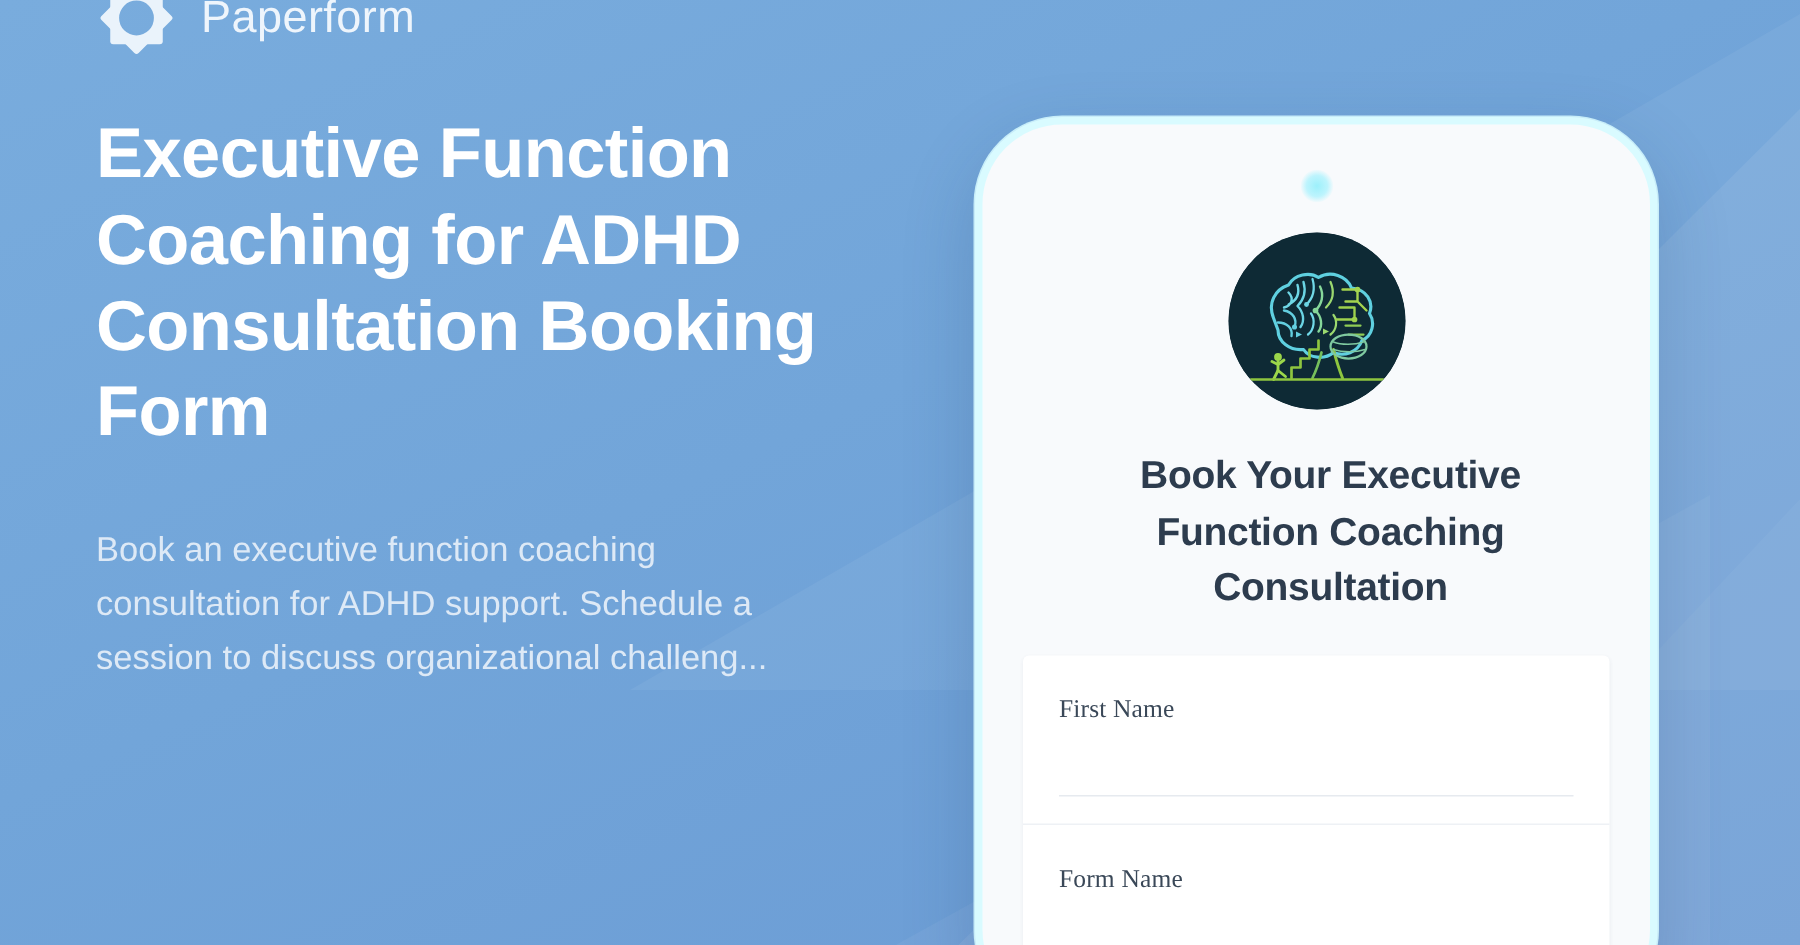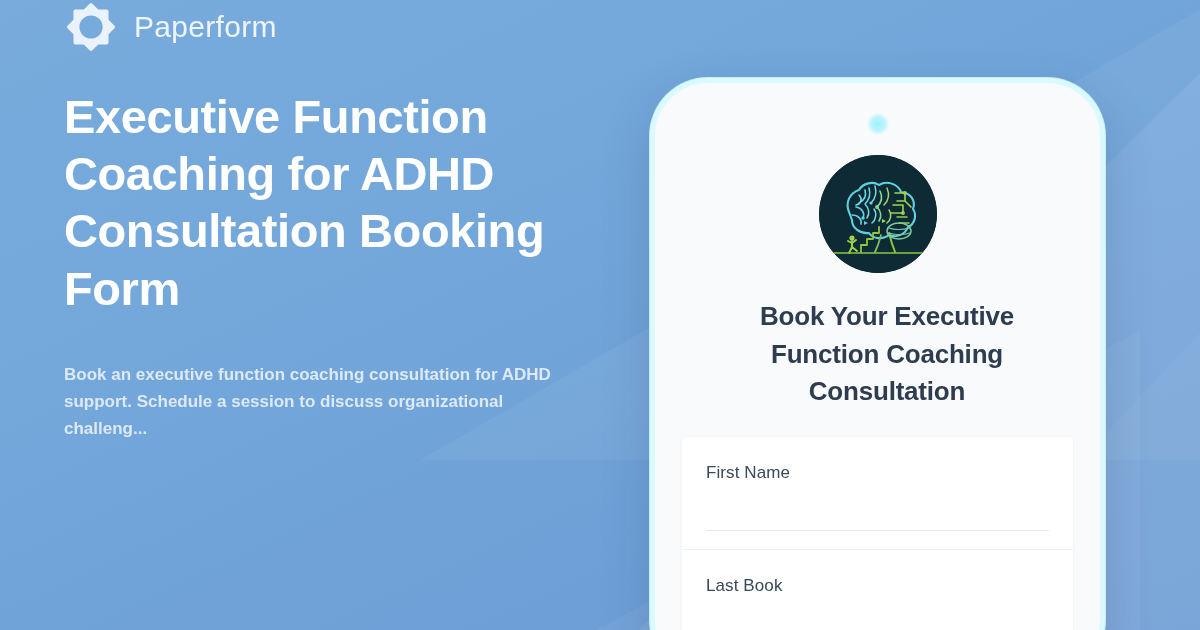--- a/index.html
+++ b/index.html
@@ -55,21 +55,21 @@
     font-size:30px; font-weight:300; letter-spacing:0.3px;
     color:#eef5fc;
   }
   .headline {
     font-size:47px; line-height:1.22; font-weight:700;
     color:#ffffff; letter-spacing:-0.4px;
     margin-bottom:45px;
     max-width:540px;
   }
   .desc {
-    font-size:17px; line-height:1.58; font-weight:700;
+    font-size:23px; line-height:1.58; font-weight:400;
     color:#dde9f6; max-width:500px;
   }
 
   
   .phone {
     position:absolute; left:650px; top:78px;
     width:455px; height:600px;
     border-radius:58px;
     background:#f8fafc;
     border:5px solid #d9fbff;
@@ -99,21 +99,21 @@
   }
   .form-card {
     position:absolute; left:27px; right:27px; top:354px; bottom:-40px;
     background:#ffffff;
     border-radius:4px;
     box-shadow:0 1px 3px rgba(40,60,90,0.07);
   }
   .field { position:relative; padding:26px 24px 0 24px; height:112px; }
   .field + .field { border-top:1px solid #eef1f5; }
   .field-label {
-    font-size:17px; font-weight:400; color:#3a4858; letter-spacing:0.1px;
+    font-size:17px; font-weight:400; color:#3a4858; letter-spacing:0.1px;font-family:Liberation Serif, serif;
   }
   .field-underline {
     position:absolute; left:24px; right:24px; bottom:18px;
     height:1px; background:#e6eaef;
   }
 </style>
 </head>
 <body>
 
 <div class="bg">
@@ -206,18 +206,18 @@
   <h2 class="form-title">Book Your Executive Function Coaching Consultation</h2>
 
   <div class="form-card">
 
     <div class="field">
       <div class="field-label">First Name</div>
       <div class="field-underline"></div>
     </div>
 
     <div class="field">
-      <div class="field-label">Last Book</div>
+      <div class="field-label">Form Name</div>
 
     </div>
 
   </div>
 </div>
 
 </body></html>

